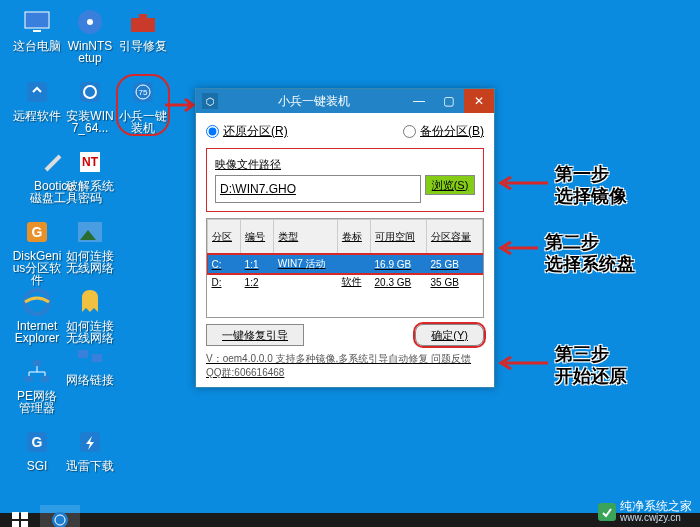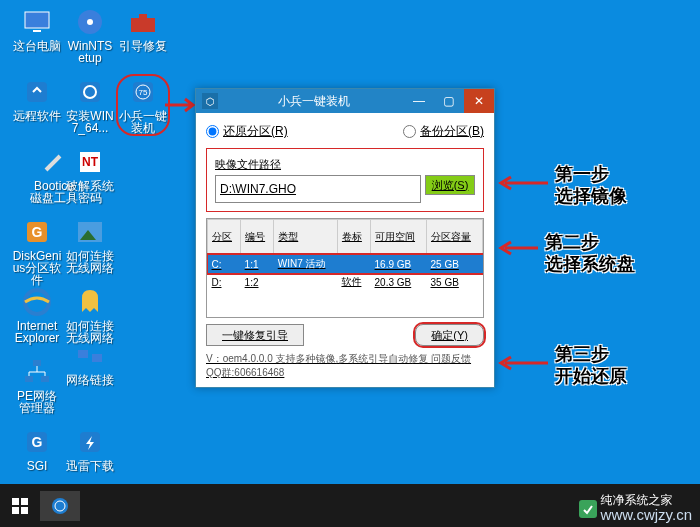--- a/index.html
+++ b/index.html
@@ -147,21 +147,21 @@
   font-weight: bold;
   text-shadow: 1px 1px 0 #fff, -1px -1px 0 #fff, 1px -1px 0 #fff, -1px 1px 0 #fff;
   font-family: "KaiTi", "STKaiti", serif;
   line-height: 22px;
 }
 .arrow-svg { position: absolute; }
 
 .taskbar {
   position: absolute;
   left: 0; bottom: 0;
-  width: 100%; height: 43px;
+  width: 100%; height: 14px;
   background: #1a1a1a;
   display: flex; align-items: center;
 }
 .start-btn {
   width: 40px; height: 30px;
   display: flex; align-items: center; justify-content: center;
   color: #fff; font-size: 16px;
   cursor: pointer;
 }
 .task-item {
@@ -175,21 +175,21 @@
   right: 8px; bottom: 4px;
   display: flex; align-items: center; gap: 4px;
 }
 .watermark .wm-logo {
   width: 18px; height: 18px;
   background: #3aa35a;
   border-radius: 3px;
   display: flex; align-items: center; justify-content: center;
 }
 .watermark .wm-text { color: #fff; font-size: 12px; line-height: 12px; }
-.watermark .wm-url { color: #cde; font-size: 15px; }
+.watermark .wm-url { color: #cde; font-size: 10px; }
 </style>
 </head>
 <body>
 
 <div class="desktop">
 
   <div class="desktop-icon" style="left:12px;top:6px;">
     <div class="icon-box">
         <svg width="28" height="24">
           <rect x="2" y="2" width="24" height="16" fill="#3a7fdc" stroke="#fff"></rect>

